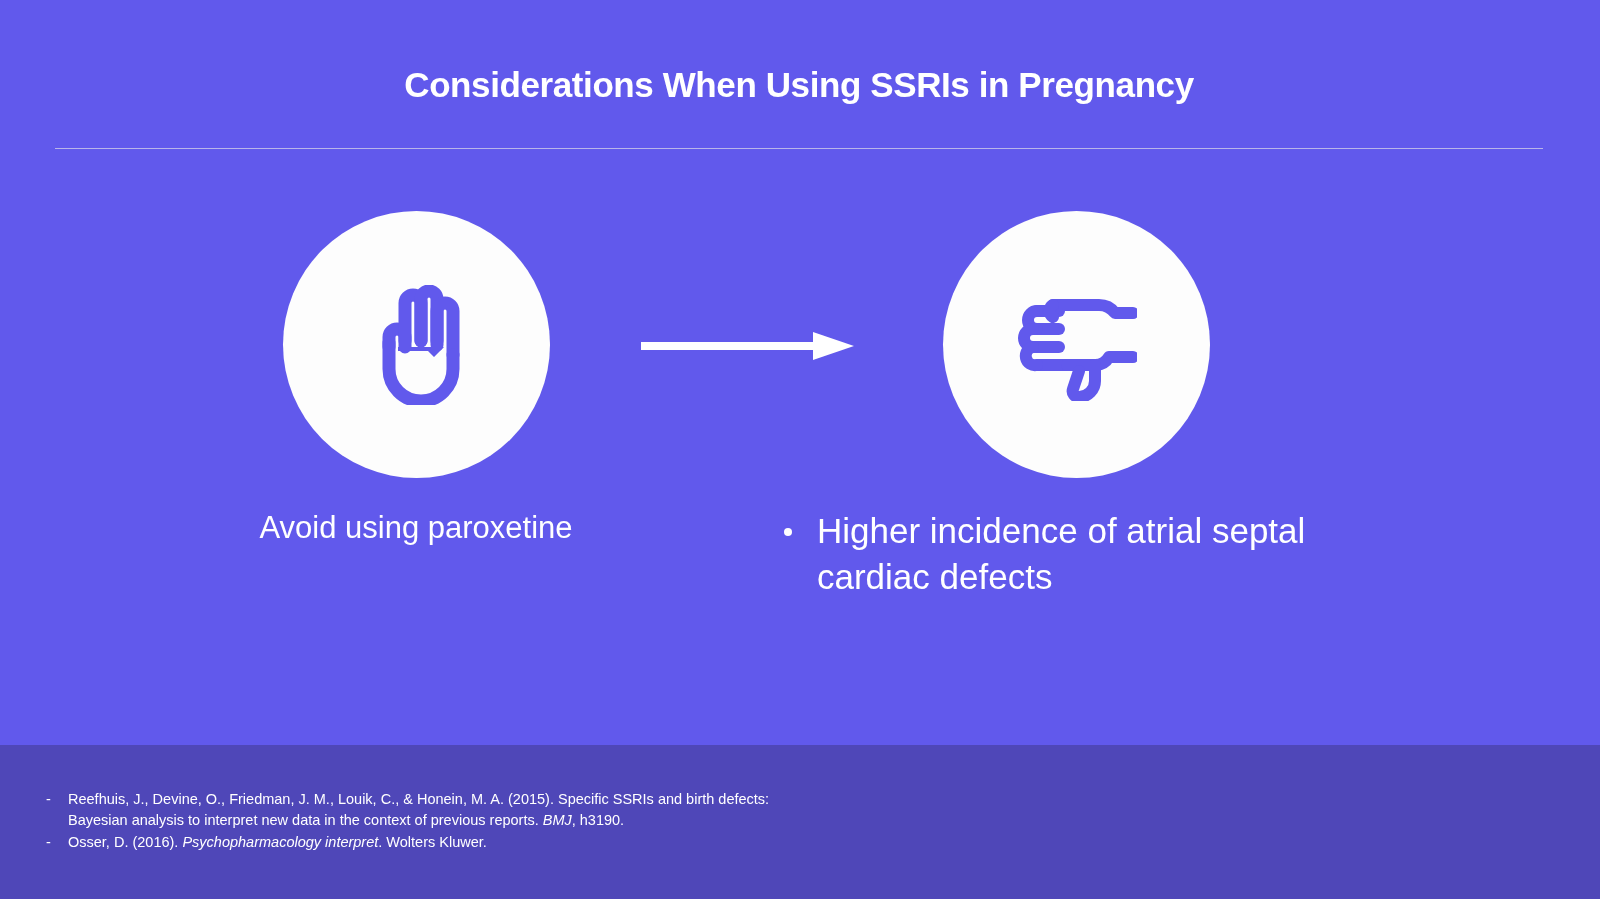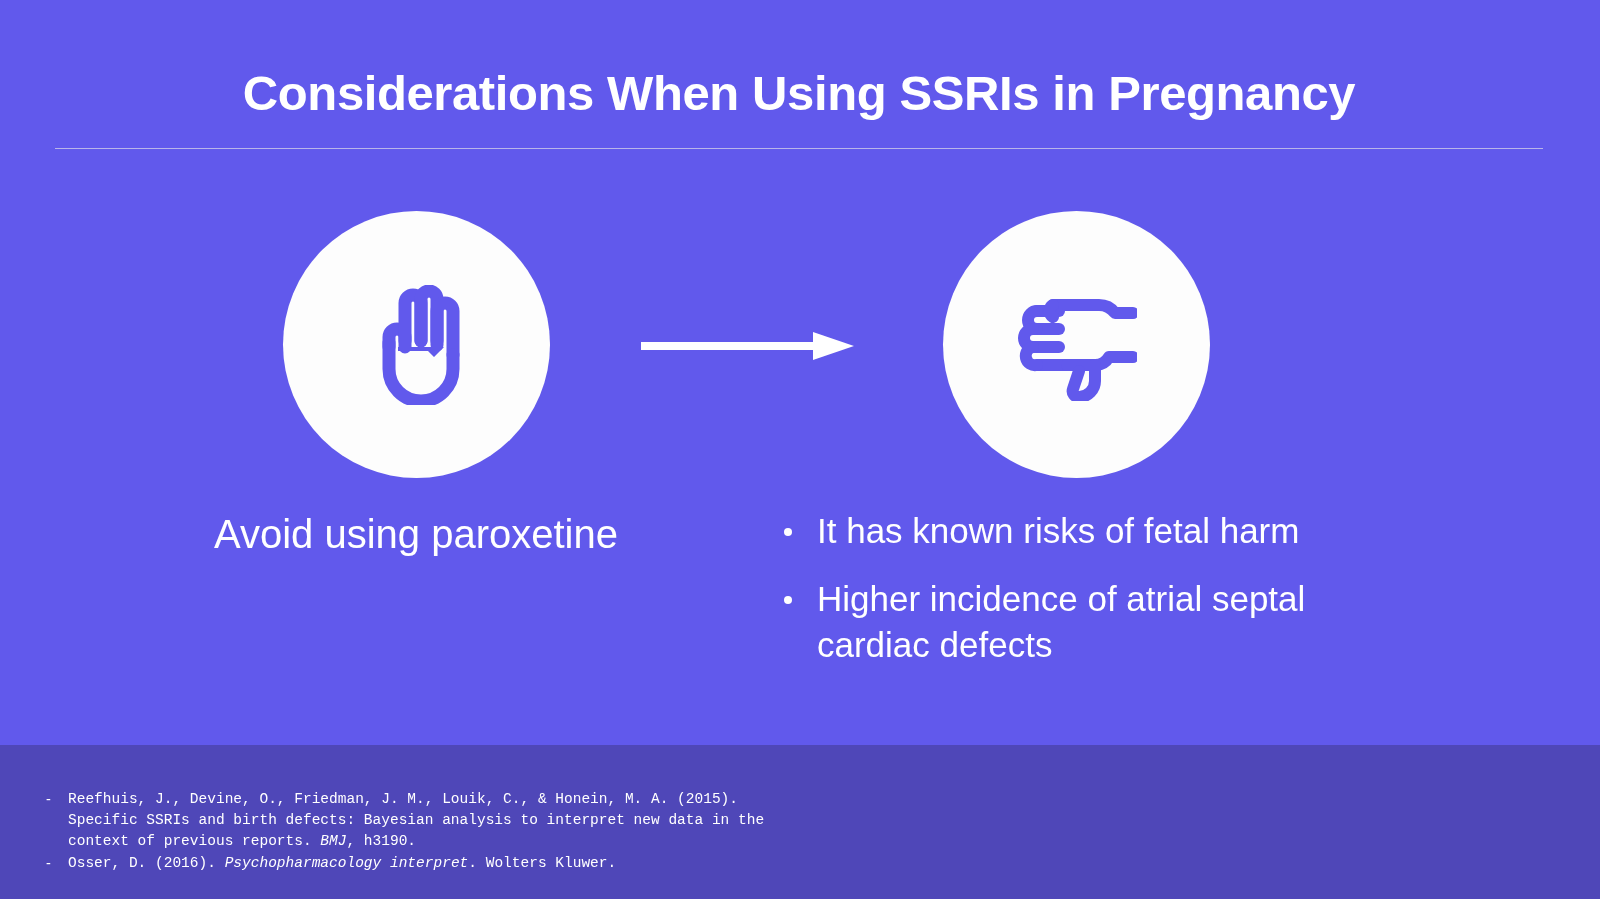--- a/index.html
+++ b/index.html
@@ -22,21 +22,21 @@
   }
 
   
   .title {
     position: absolute;
     left: 55px;
     top: 64px;
     width: 1488px;
     text-align: center;
     color: #ffffff;
-    font-size: 49px;
+    font-size: 35px;
     font-weight: bold;
     letter-spacing: -0.4px;
     line-height: 1.2;
     white-space: nowrap;
   }
   .title-rule {
     position: absolute;
     left: 55px;
     top: 148px;
     width: 1488px;
@@ -79,21 +79,21 @@
     top: 330px;
     width: 213px;
     height: 32px;
   }
 
   
   .caption {
     margin-top: 31px;
     text-align: center;
     color: #ffffff;
-    font-size: 40px;
+    font-size: 31px;
     font-weight: normal;
     line-height: 1.25;
   }
 
   .bullets {
     margin-top: 30px;
     list-style: none;
     padding: 0;
     margin-left: 0;
   }
@@ -139,21 +139,21 @@
   .ref-row {
     display: flex;
     align-items: flex-start;
     margin-bottom: 1px;
   }
   .ref-dash {
     width: 22px;
     flex: 0 0 22px;
     color: #ffffff;
   }
-  .ref-text { flex: 1; font-family: Liberation Mono, monospace; }
+  .ref-text { flex: 1; }
   .ref-text i { font-style: italic; }
 </style>
 </head>
 <body>
 
 <div class="slide">
 
   <div class="title">Considerations When Using SSRIs in Pregnancy</div>
   <div class="title-rule"></div>
 
@@ -196,21 +196,20 @@
             <path d="M16 58 a9 9 0 0 0 4 18"></path>
             <path d="M36 16 h46 a20 20 0 0 1 16 8 h18"></path>
             <path d="M36 16 a7 7 0 0 0 0 12"></path>
             <path d="M50 76 h28 a16 16 0 0 0 14 -8 h24"></path>
             <path d="M78 76 v16 a16 16 0 0 1 -16 16 a6 6 0 0 1 -6 -8 l6 -18"></path>
           </g>
         </svg>
       </span>
     </div>
     <ul class="bullets">
-      <li>It has known risks of fetal harm</li>
       <li>Higher incidence of atrial septal cardiac defects</li>
     </ul>
   </div>
 
   <div class="footer">
     <div class="refs">
       <div class="ref-row">
         <span class="ref-dash">-</span>
         <span class="ref-text"><span>Reefhuis, J., Devine, O., Friedman, J. M., Louik, C., &amp; Honein, M. A. (2015). Specific SSRIs and birth defects: Bayesian analysis to interpret new data in the context of previous reports. </span><i>BMJ</i><span>, h3190.</span></span>
       </div>

